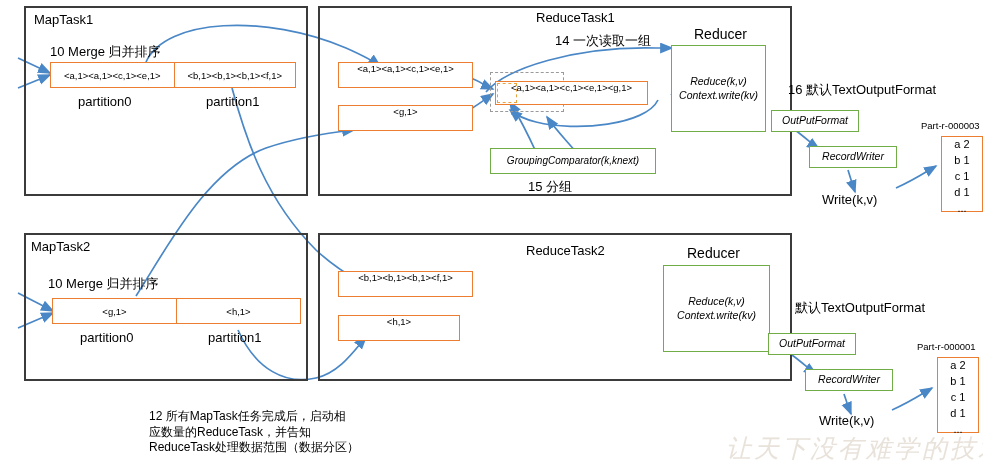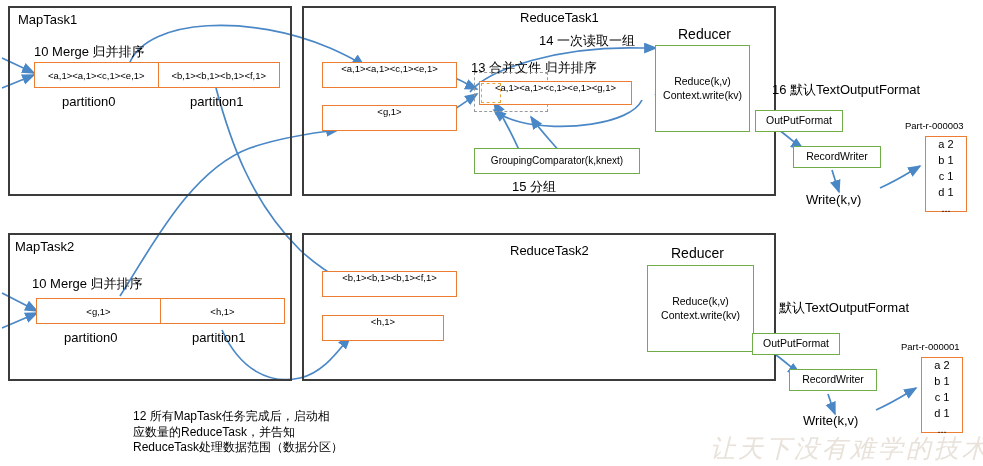--- a/index.html
+++ b/index.html
@@ -5,21 +5,21 @@
   html, body {
     margin: 0; padding: 0;
     background: #ffffff;
   }
   body {
     width: 983px; height: 466px;
     font-family: "Liberation Sans", sans-serif;
     color: #000000;
     overflow: hidden;
   }
-  #stage { position: relative; width: 796px; height: 466px; }
+  #stage { position: relative; width: 796px; height: 466px; margin-left: 16px; }
 
   svg.arrows { position: absolute; left: 0; top: 0; width: 983px; height: 466px; pointer-events: none; }
 
   .abs { position: absolute; box-sizing: border-box; }
 
   
   .taskbox {
     border: 2px solid #3b3b3b;
     background: transparent;
   }
@@ -42,20 +42,21 @@
   .obox-cell + .obox-cell { border-left: 1.5px solid #ED7D31; }
 
   
   .gbox {
     border: 1.5px solid #70AD47;
     background: #ffffff;
     display: flex; align-items: center; justify-content: center;
     text-align: center;
     font-size: 10.5px;
     line-height: 1.25;
+    font-style: italic;
   }
 
   .lbl {
     font-size: 13px;
     white-space: nowrap;
     line-height: 1.3;
   }
   .lbl-xs { font-size: 9.5px; }
   .lbl-md { font-size: 12px; }
   .lbl-14 { font-size: 14px; }
@@ -158,21 +159,20 @@
   <div class="abs obox obox-split" style="left:36px; top:298px; width:249px; height:26px;">
     <div class="obox-cell">&lt;g,1&gt;</div>
     <div class="obox-cell">&lt;h,1&gt;</div>
   </div>
   <div class="abs lbl" style="left:64px; top:330px;">partition0</div>
   <div class="abs lbl" style="left:192px; top:330px;">partition1</div>
 
   <div class="abs taskbox" style="left:302px; top:6px; width:474px; height:190px;"></div>
   <div class="abs lbl" style="left:520px; top:10px;">ReduceTask1</div>
   <div class="abs lbl" style="left:539px; top:33px;">14 一次读取一组</div>
-  <div class="abs lbl" style="left:471px; top:60px;">13 合并文件 归并排序</div>
 
   <div class="abs obox" style="left:322px; top:62px; width:135px; height:26px;">&lt;a,1&gt;&lt;a,1&gt;&lt;c,1&gt;&lt;e,1&gt;</div>
   <div class="abs obox" style="left:322px; top:105px; width:135px; height:26px;">&lt;g,1&gt;</div>
 
   <div class="abs dashsel" style="left:474px; top:72px; width:74px; height:40px;"></div>
   <div class="abs obox" style="left:479px; top:81px; width:153px; height:24px;">&lt;a,1&gt;&lt;a,1&gt;&lt;c,1&gt;&lt;e,1&gt;&lt;g,1&gt;</div>
   <div class="abs dashsel-inner" style="left:481px; top:83px; width:20px; height:20px;"></div>
 
   <div class="abs gbox" style="left:474px; top:148px; width:166px; height:26px; font-size:10px;">GroupingComparator(k,knext)</div>
   <div class="abs lbl" style="left:512px; top:179px;">15 分组</div>

